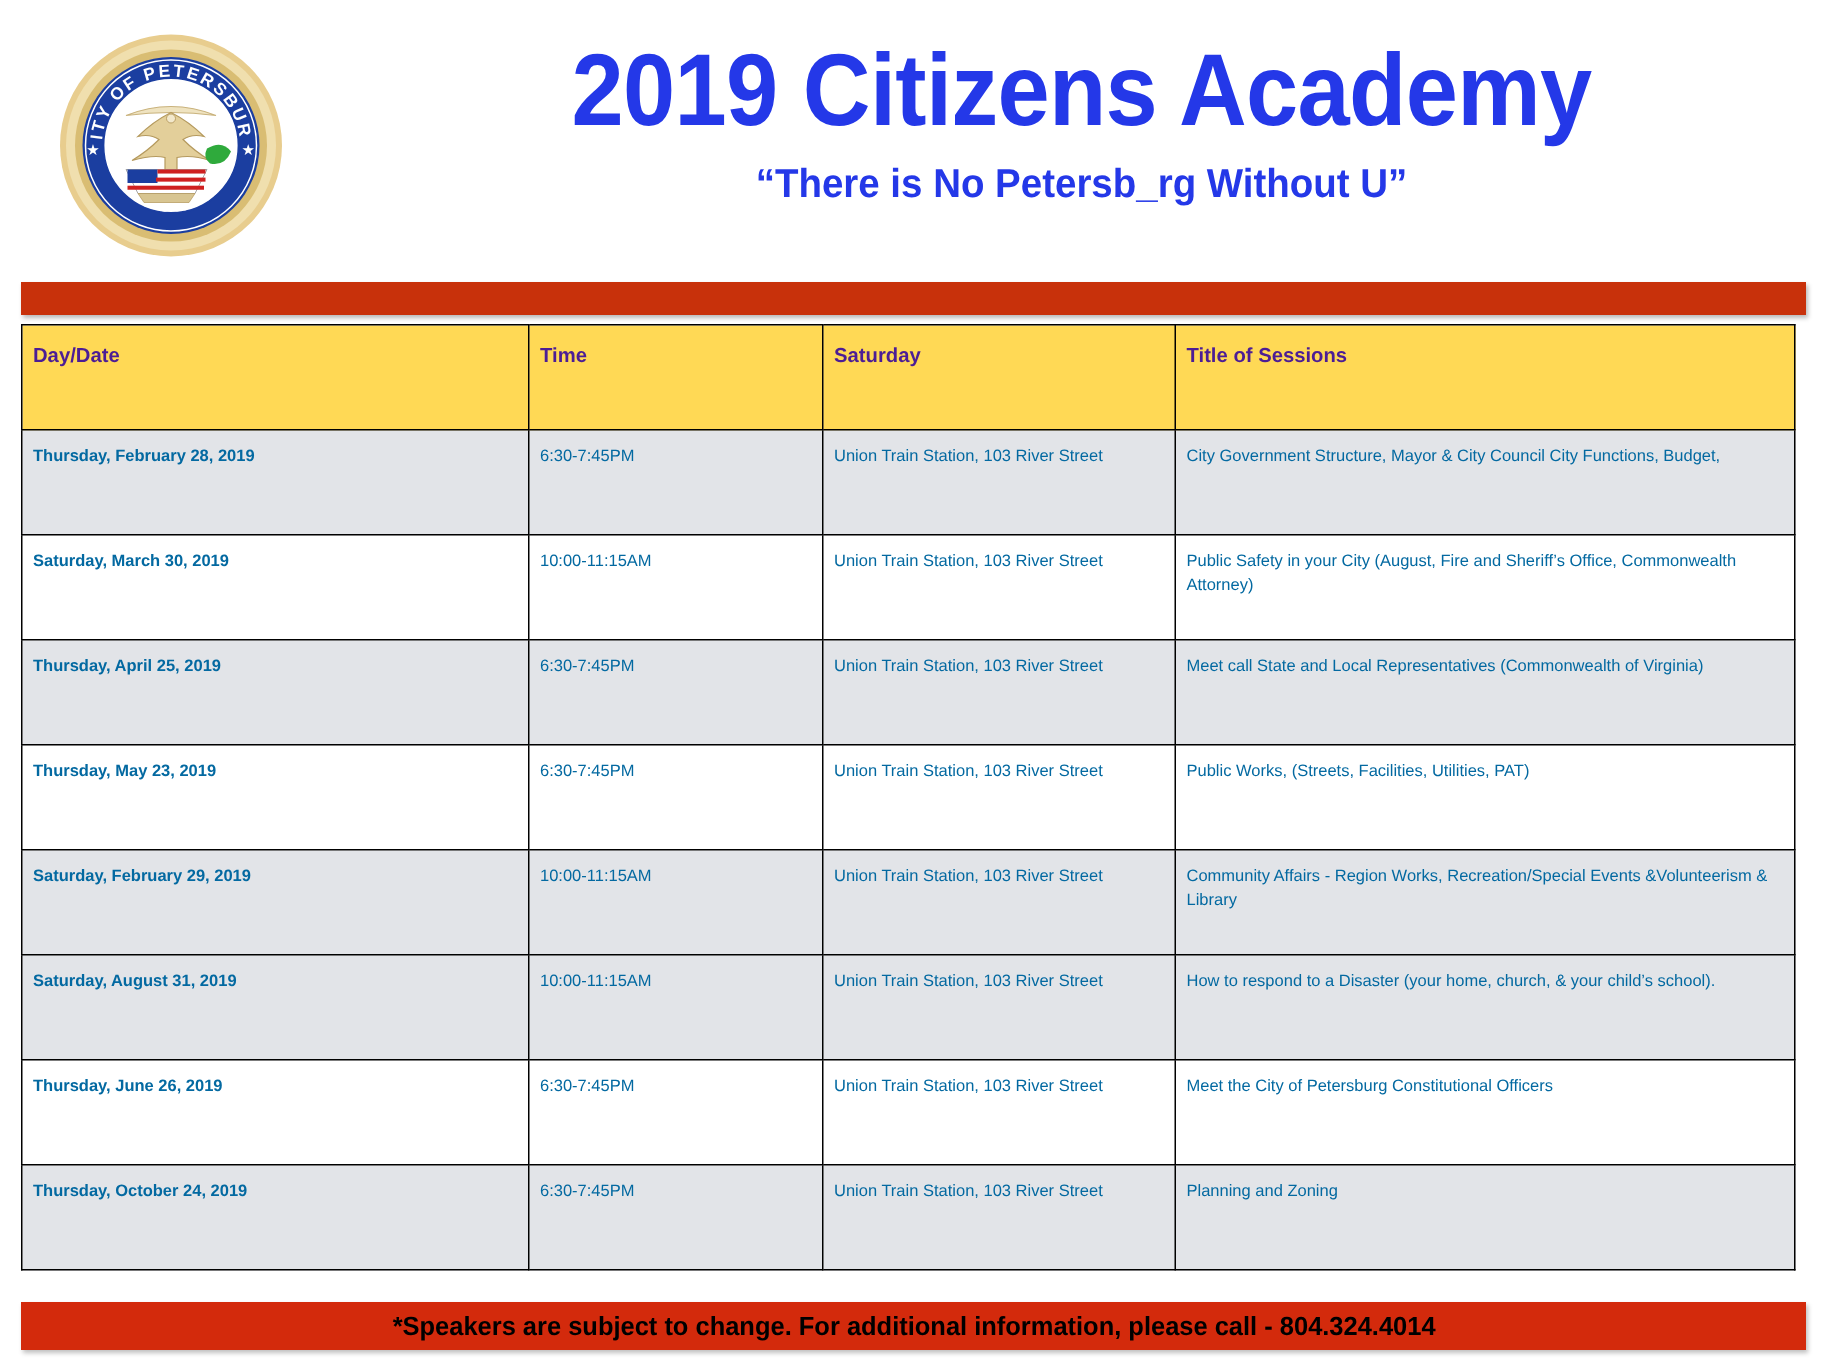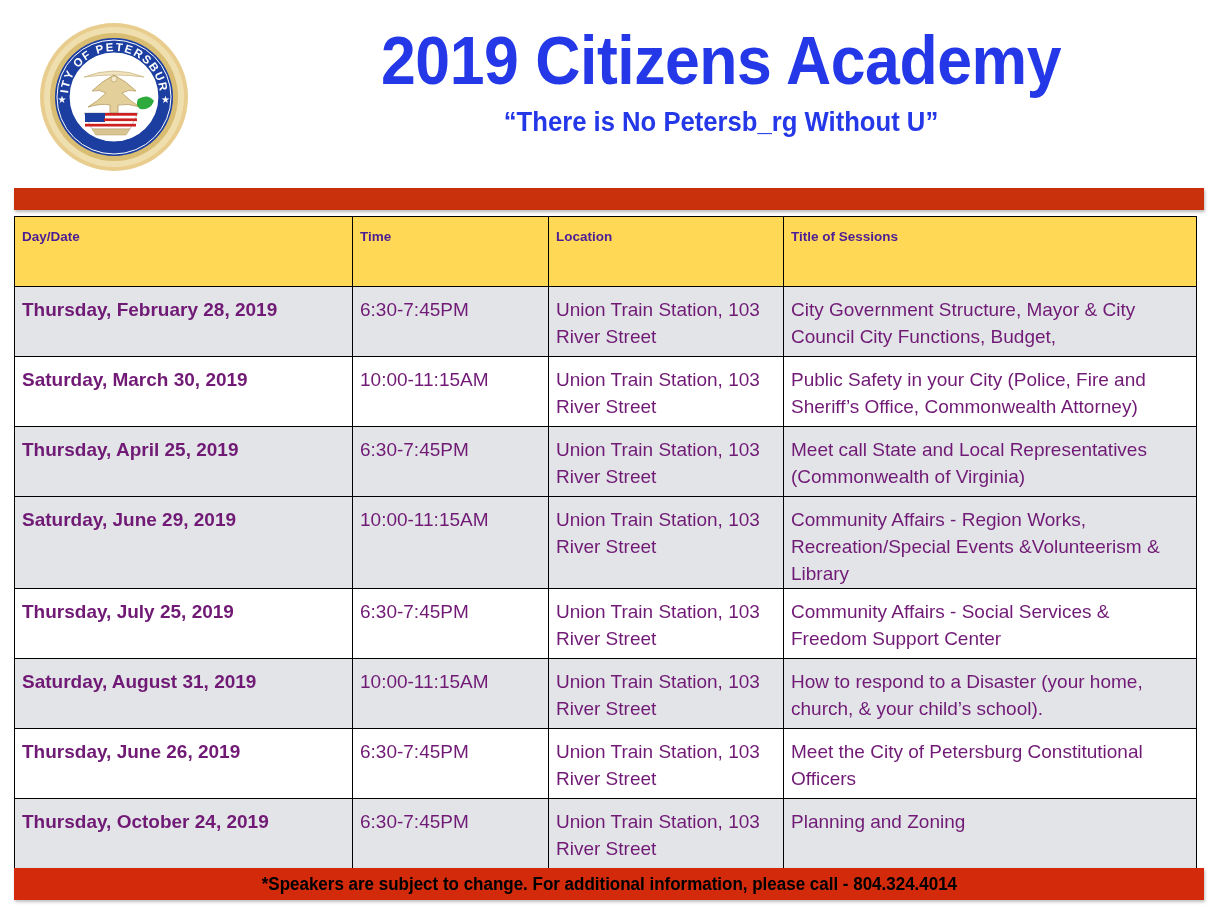--- a/index.html
+++ b/index.html
@@ -97,23 +97,23 @@
   }
   table.sched col.c-date { width: 338px; }
   table.sched col.c-time { width: 196px; }
   table.sched col.c-loc  { width: 235px; }
   table.sched col.c-title{ width: 413px; }
 
   table.sched th, table.sched td {
     border: 1px solid #000000;
     vertical-align: top;
     padding: 10px 7px 0 7px;
-    font-size: 19px;
+    font-size: 11px;
     line-height: 1.42;
-    color: #701a75;
+    color: #0369a1;
   }
 
   table.sched thead th {
     background: #ffd955;
     height: 59px;
     font-weight: bold;
     text-align: left;
     font-size: 13.5px;
     color: #4c1d95;
   }
@@ -213,54 +213,54 @@
       <colgroup>
         <col class="c-date">
           <col class="c-time">
           <col class="c-loc">
           <col class="c-title">
       </colgroup>
       <thead>
         <tr>
           <th>Day/Date</th>
           <th>Time</th>
-          <th>Location</th>
+          <th>Saturday</th>
           <th>Title of Sessions</th>
         </tr>
       </thead>
       <tbody>
         <tr class="shade">
           <td class="date-cell">Thursday, February 28, 2019</td>
           <td>6:30-7:45PM</td>
           <td>Union Train Station, 103 River Street</td>
           <td>City Government Structure, Mayor &amp; City Council City Functions, Budget,</td>
         </tr>
         <tr class="plain">
           <td class="date-cell">Saturday, March 30, 2019</td>
           <td>10:00-11:15AM</td>
           <td>Union Train Station, 103 River Street</td>
-          <td>Public Safety in your City (Police, Fire and Sheriff’s Office, Commonwealth Attorney)</td>
+          <td>Public Safety in your City (August, Fire and Sheriff’s Office, Commonwealth Attorney)</td>
         </tr>
         <tr class="shade">
           <td class="date-cell">Thursday, April 25, 2019</td>
           <td>6:30-7:45PM</td>
           <td>Union Train Station, 103 River Street</td>
           <td>Meet call State and Local Representatives (Commonwealth of Virginia)</td>
         </tr>
-        <tr class="shade">
-          <td class="date-cell">Saturday, June 29, 2019</td>
+        <tr class="plain">
+          <td class="date-cell">Thursday, May 23, 2019</td>
+          <td>6:30-7:45PM</td>
+          <td>Union Train Station, 103 River Street</td>
+          <td>Public Works, (Streets, Facilities,  Utilities, PAT)</td>
+        </tr>
+        <tr class="shade">
+          <td class="date-cell">Saturday, February 29, 2019</td>
           <td>10:00-11:15AM</td>
           <td>Union Train Station, 103 River Street</td>
           <td>Community Affairs - Region Works, Recreation/Special Events &amp;Volunteerism &amp; Library</td>
-        </tr>
-        <tr class="plain">
-          <td class="date-cell">Thursday, July 25, 2019</td>
-          <td>6:30-7:45PM</td>
-          <td>Union Train Station, 103 River Street</td>
-          <td>Community Affairs - Social Services &amp; Freedom Support Center</td>
         </tr>
         <tr class="shade">
           <td class="date-cell">Saturday, August 31, 2019</td>
           <td>10:00-11:15AM</td>
           <td>Union Train Station, 103 River Street</td>
           <td>How to respond to a Disaster (your home, church,  &amp; your child’s school).</td>
         </tr>
         <tr class="plain">
           <td class="date-cell">Thursday, June 26, 2019</td>
           <td>6:30-7:45PM</td>

